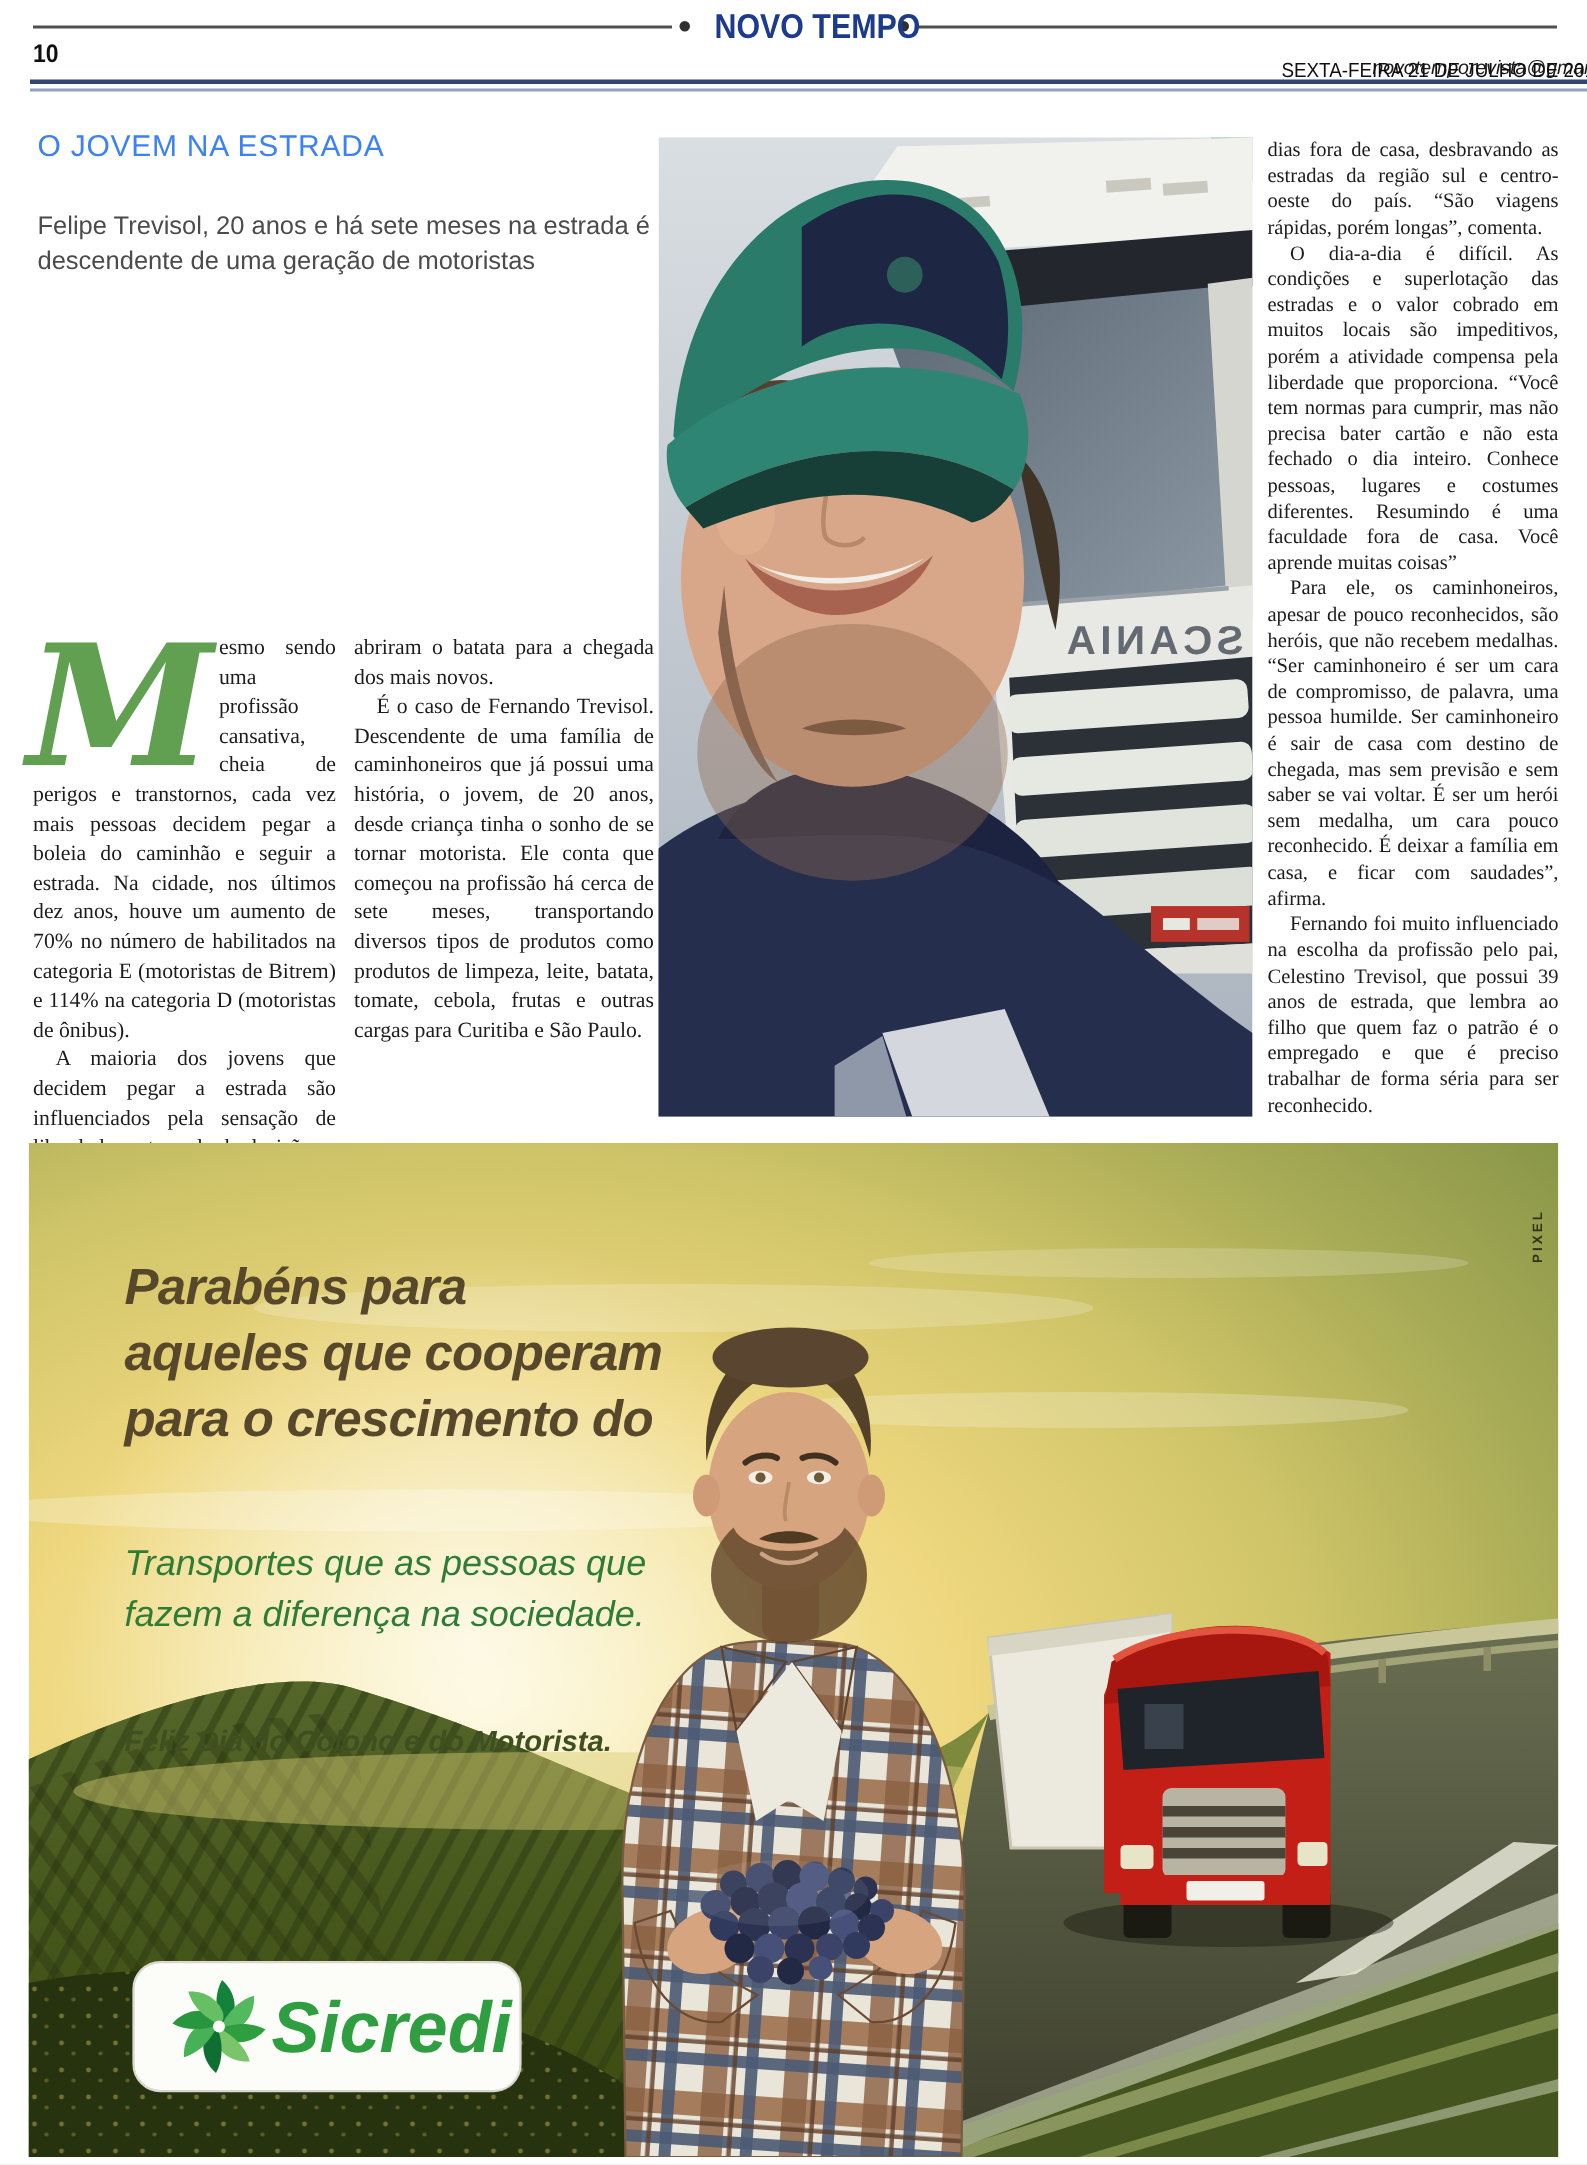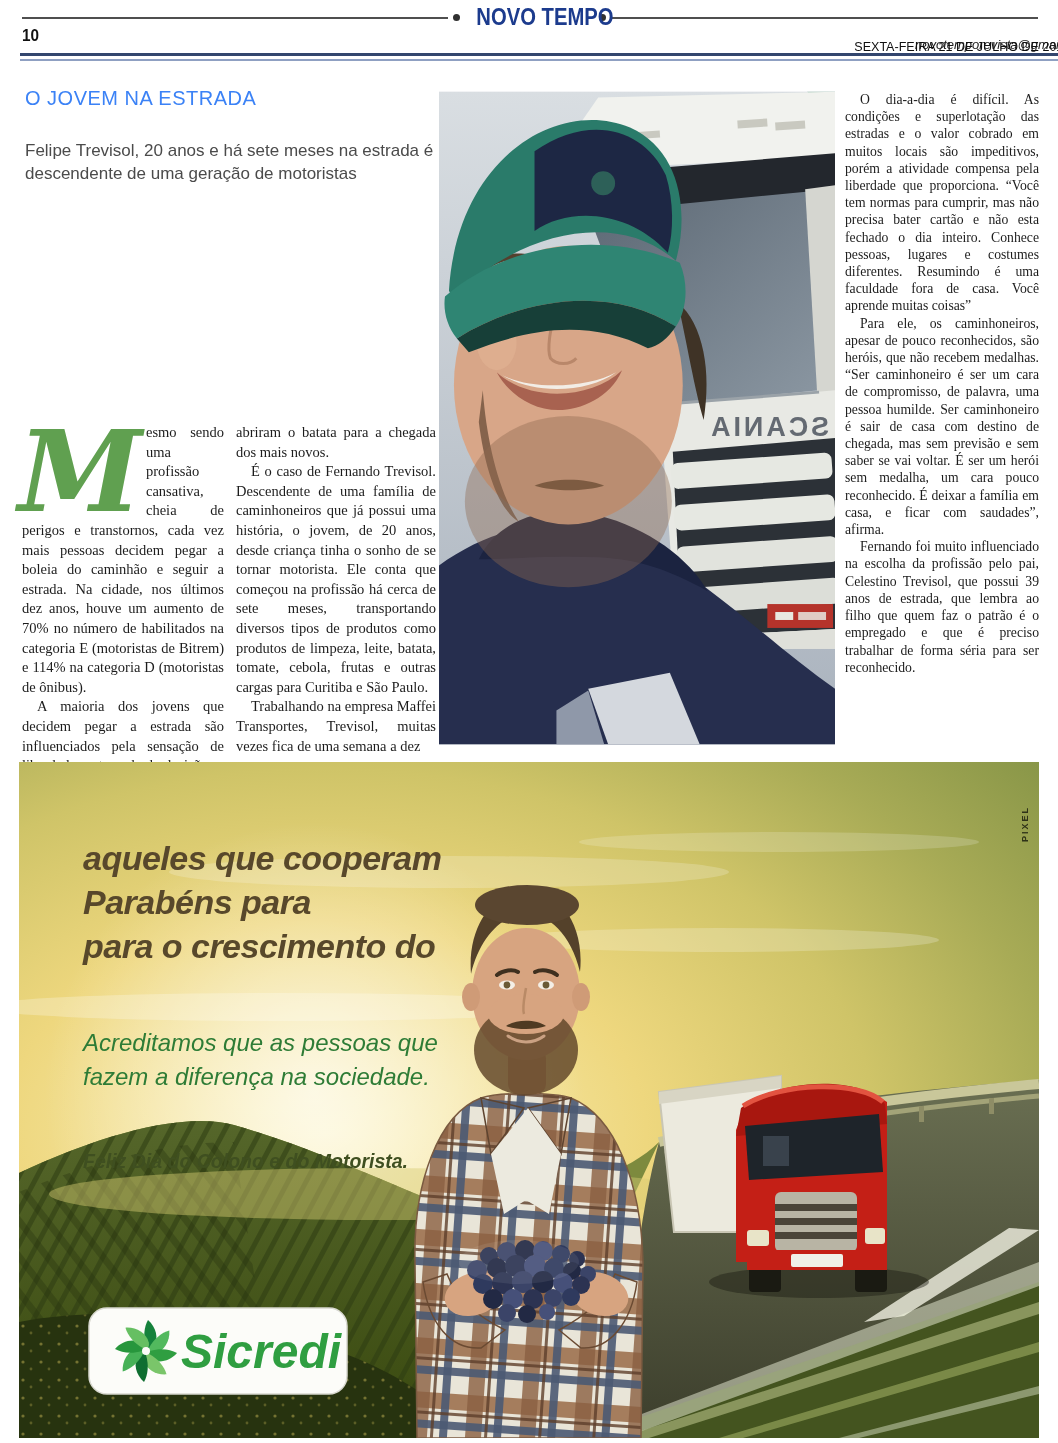--- a/index.html
+++ b/index.html
@@ -80,23 +80,23 @@
   <div class="kicker">O JOVEM NA ESTRADA</div>
   <div class="deck">Felipe Trevisol, 20 anos e há sete meses na estrada é descendente de uma geração de motoristas</div>
 
   <div id="col1" class="col">
     <p><span class="dropcap">M</span><span>esmo sendo uma profissão cansativa, cheia de perigos e transtornos, cada vez mais pessoas decidem pegar a boleia do caminhão e seguir a estrada. Na cidade, nos últimos dez anos, houve um aumento de 70% no número de habilitados na categoria E (motoristas de Bitrem) e 114% na categoria D (motoristas de ônibus).</span></p>
     <p class="ind">A maioria dos jovens que decidem pegar a estrada são influenciados pela sensação de liberdade na tomada de decisões e pela influência dos pais, antigos ou atuais caminhoneiros que</p>
   </div>
   <div id="col2" class="col">
     <p>abriram o batata para a chegada dos mais novos.</p>
     <p class="ind">É o caso de Fernando Trevisol. Descendente de uma família de caminhoneiros que já possui uma história, o jovem, de 20 anos, desde criança tinha o sonho de se tornar motorista. Ele conta que começou na profissão há cerca de sete meses, transportando diversos tipos de produtos como produtos de limpeza, leite, batata, tomate, cebola, frutas e outras cargas para Curitiba e São Paulo.</p>
-    <p class="ind">Trabalhando na empresa Maffei Transportes, Trevisol, muitas vezes fica de uma semana a dez</p>
   </div>
   <div id="col3" class="col">
+    <p>dias fora de casa, desbravando as estradas da região sul e centro-oeste do país. “São viagens rápidas, porém longas”, comenta.</p>
     <p class="ind">O dia-a-dia é difícil. As condições e superlotação das estradas e o valor cobrado em muitos locais são impeditivos, porém a atividade compensa pela liberdade que proporciona. “Você tem normas para cumprir, mas não precisa bater cartão e não esta fechado o dia inteiro. Conhece pessoas, lugares e costumes diferentes. Resumindo é uma faculdade fora de casa. Você aprende muitas coisas”</p>
     <p class="ind">Para ele, os caminhoneiros, apesar de pouco reconhecidos, são heróis, que não recebem medalhas. “Ser caminhoneiro é ser um cara de compromisso, de palavra, uma pessoa humilde. Ser caminhoneiro é sair de casa com destino de chegada, mas sem previsão e sem saber se vai voltar. É ser um herói sem medalha, um cara pouco reconhecido. É deixar a família em casa, e ficar com saudades”, afirma.</p>
     <p class="ind">Fernando foi muito influenciado na escolha da profissão pelo pai, Celestino Trevisol, que possui 39 anos de estrada, que lembra ao filho que quem faz o patrão é o empregado e que é preciso trabalhar de forma séria para ser reconhecido.</p>
   </div>
 
   <div id="photo" class="abs">
     <svg width="396" height="656" viewBox="0 0 398 656">
       <defs>
         <linearGradient id="selSky" x1="0" y1="0" x2="0" y2="1">
           <stop offset="0" stop-color="#d9dee2"></stop>
@@ -360,24 +360,24 @@
             </g>
           <circle r="4" fill="#fcfcf9"></circle>
         </g>
         <text x="162" y="606" font-family="Liberation Sans, sans-serif" font-weight="bold" font-style="italic" font-size="48" fill="#2f9e41">Sicredi</text>
       </g>
 
       <text transform="translate(1009,80) rotate(-90)" font-family="Liberation Sans, sans-serif" font-size="9" font-weight="bold" letter-spacing="2" fill="#2e3218">PIXEL</text>
     </svg>
 
     <div id="ad-headline" class="ad-text">
+      <div>Parabéns para</div>
       <div>aqueles que cooperam</div>
-      <div>Parabéns para</div>
       <div>para o crescimento do</div>
     </div>
     <div id="ad-sub" class="ad-text">
-      <div>Acreditamos que as pessoas que</div>
+      <div>Transportes que as pessoas que</div>
       <div>fazem a diferença na sociedade.</div>
     </div>
     <div id="ad-tag" class="ad-text">Feliz Dia do Colono e do Motorista.</div>
   </div>
 
 </div>
 
 </body></html>

